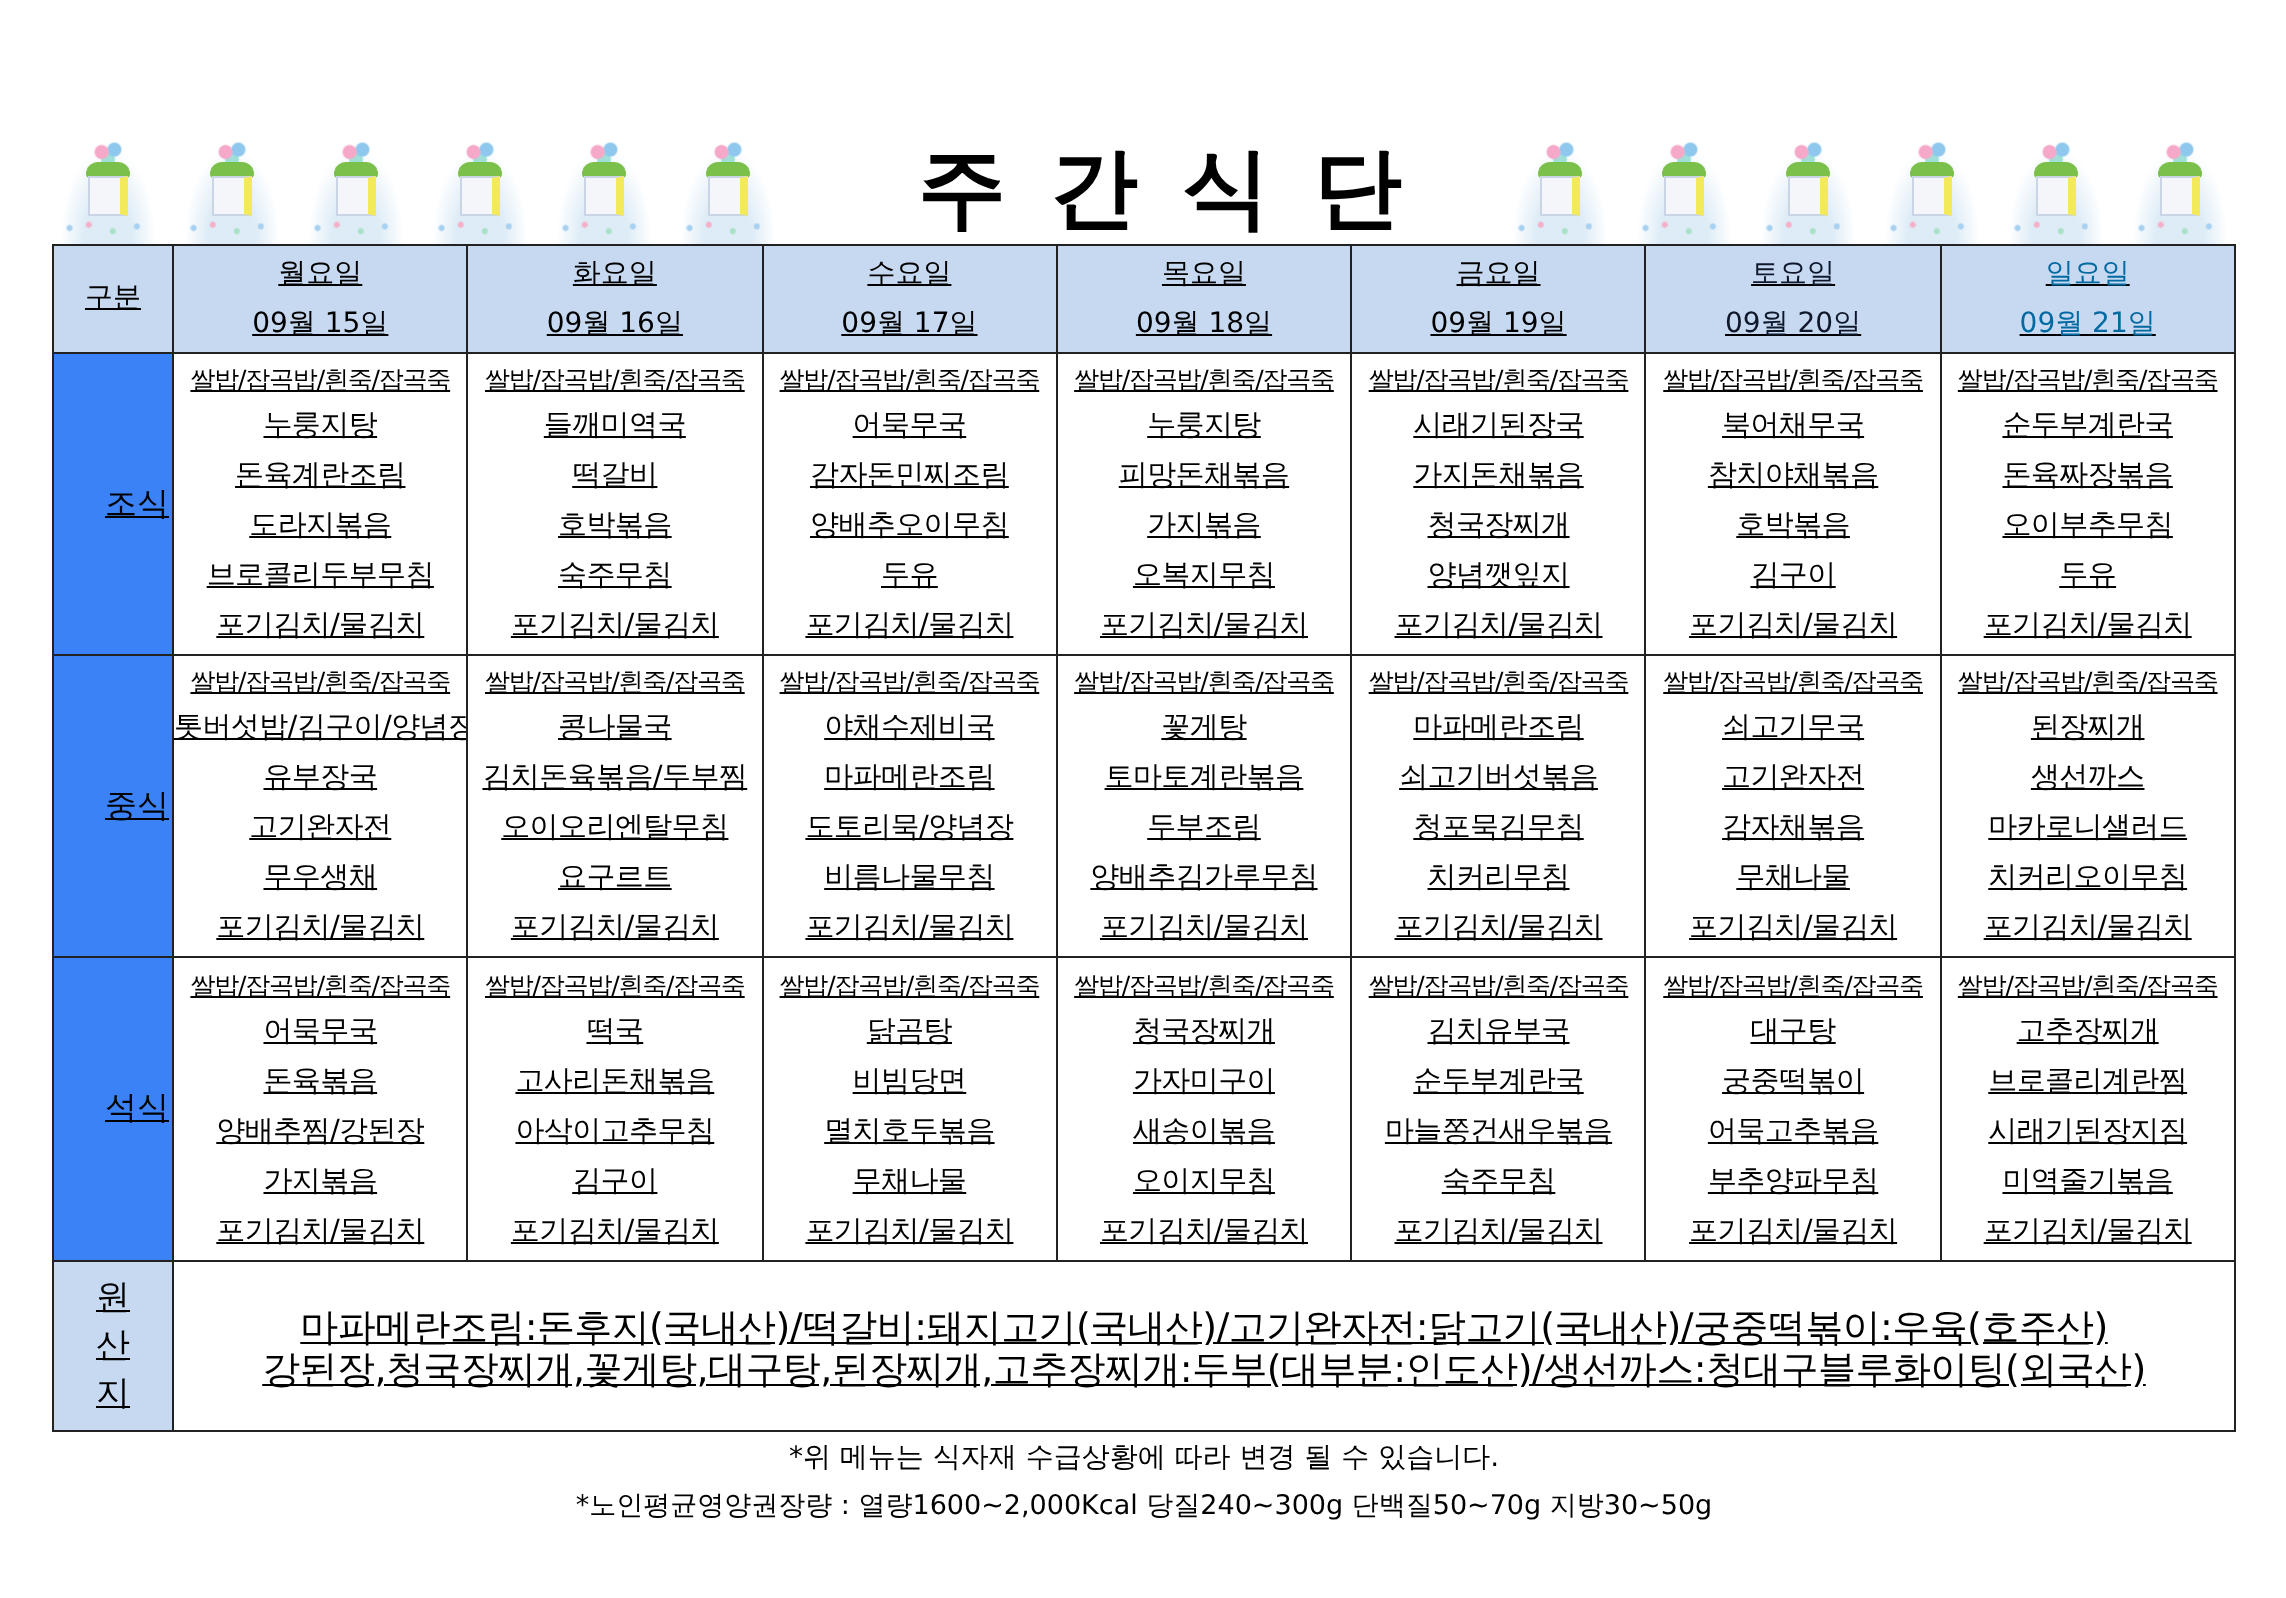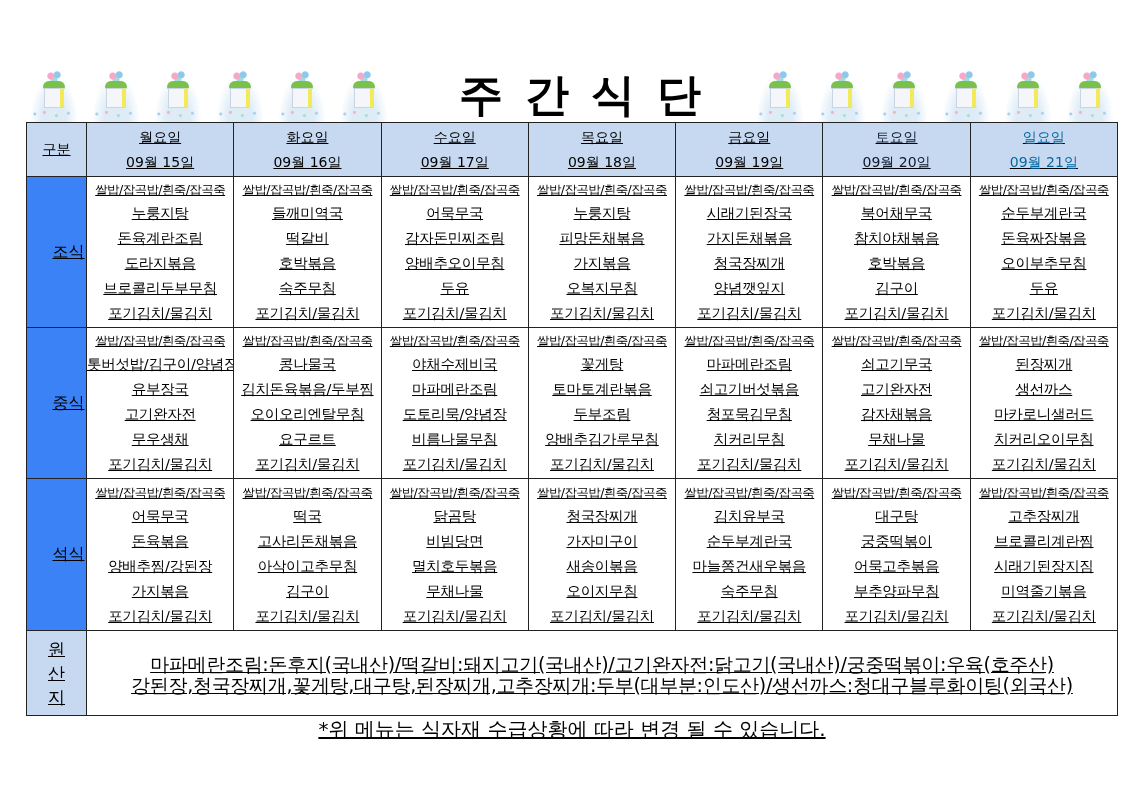--- a/index.html
+++ b/index.html
@@ -61,21 +61,21 @@
   tr.row-bf td.cell { height: 151px; }
   tr.row-lu td.cell { height: 151px; }
   tr.row-di td.cell { height: 152px; }
   .sat { color: #0f172a; }
   .sun { color: #0369a1; }
 
   td.origin-label { background: #c6d9f1; height: 85px; font-size: 17px; font-weight: bold; line-height: 24px; }
   td.origin-text { font-size: 19px; line-height: 21px; letter-spacing: -0.3px; padding-top: 4px; }
 
   .footer { position: absolute; left: 26px; top: 716px; width: 1092px; text-align: center; }
-  .footer .note { font-size: 20px; text-decoration: underline; height: 22px; line-height: 22px; margin-top: 2px; }
+  .footer .note { font-size: 14px; height: 22px; line-height: 22px; margin-top: 2px; }
   .footer .nutri { font-size: 13.5px; height: 22px; line-height: 22px; margin-top: 2px; }
 </style>
 </head>
 <body>
 
 <div class="title-bar">
   <div class="deco-row deco-left">
     <div class="flower">
         <div class="petals"></div>
         <div class="leaves"></div>
@@ -385,13 +385,14 @@
       <td class="origin-text" colspan="7">
         <div>마파메란조림:돈후지(국내산)/떡갈비:돼지고기(국내산)/고기완자전:닭고기(국내산)/궁중떡볶이:우육(호주산)</div>
         <div>강된장,청국장찌개,꽃게탕,대구탕,된장찌개,고추장찌개:두부(대부분:인도산)/생선까스:청대구블루화이팅(외국산)</div>
       </td>
     </tr>
   </tbody>
 </table>
 
 <div class="footer">
   <div class="note">*위 메뉴는 식자재 수급상황에 따라 변경 될 수 있습니다.</div>
+  <div class="nutri">*노인평균영양권장량 : 열량1600~2,000Kcal 당질240~300g 단백질50~70g 지방30~50g</div>
 </div>
 
 </body></html>

